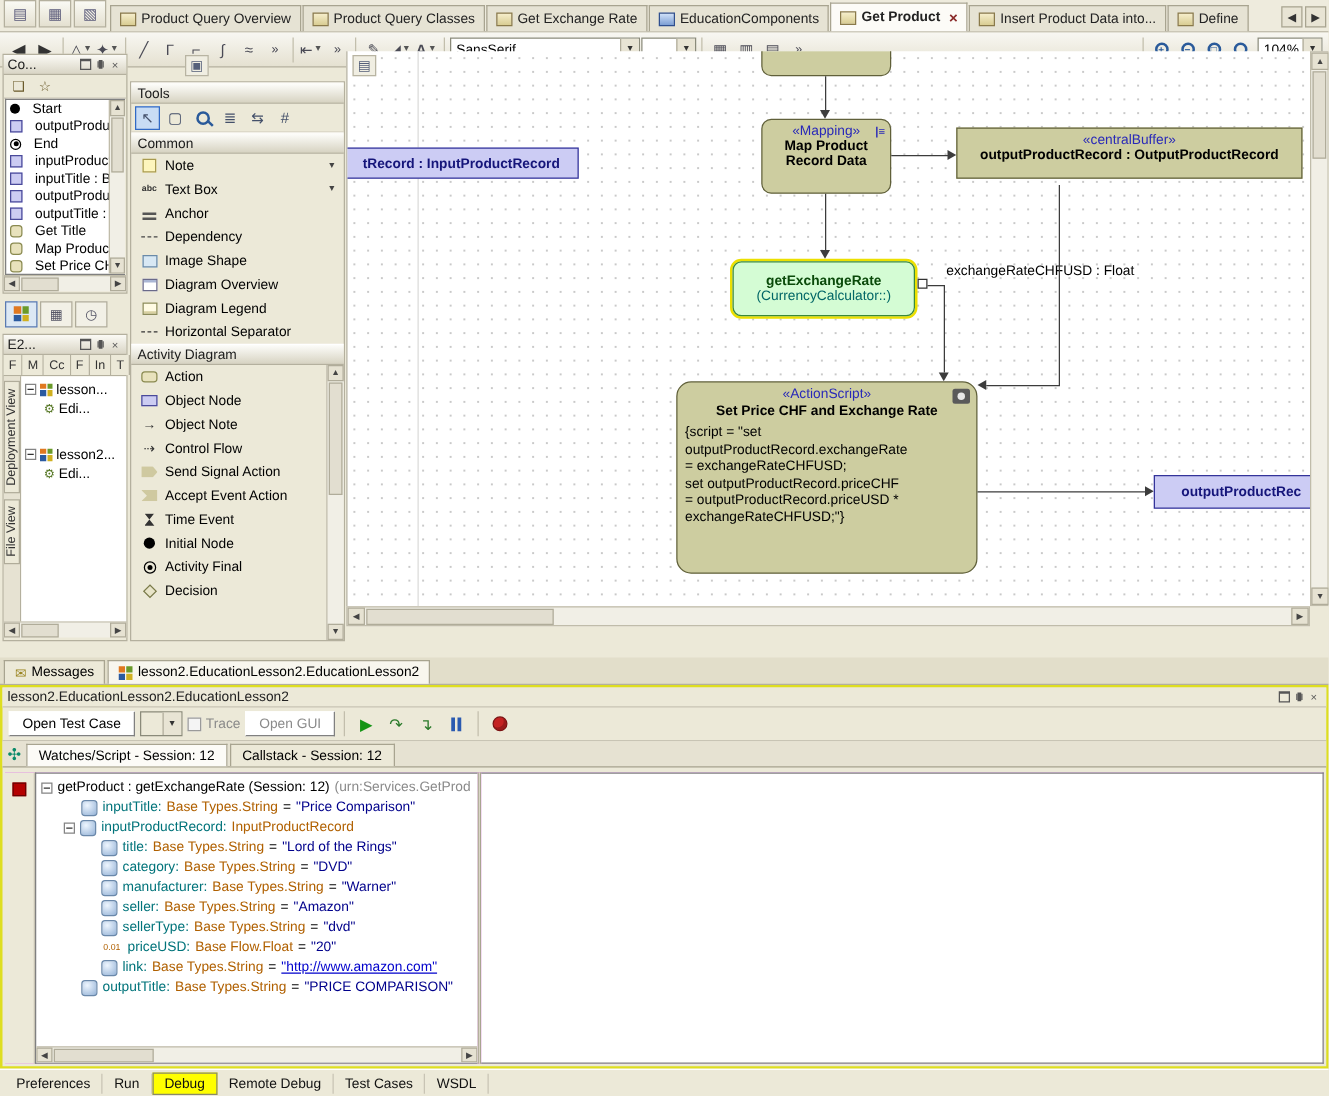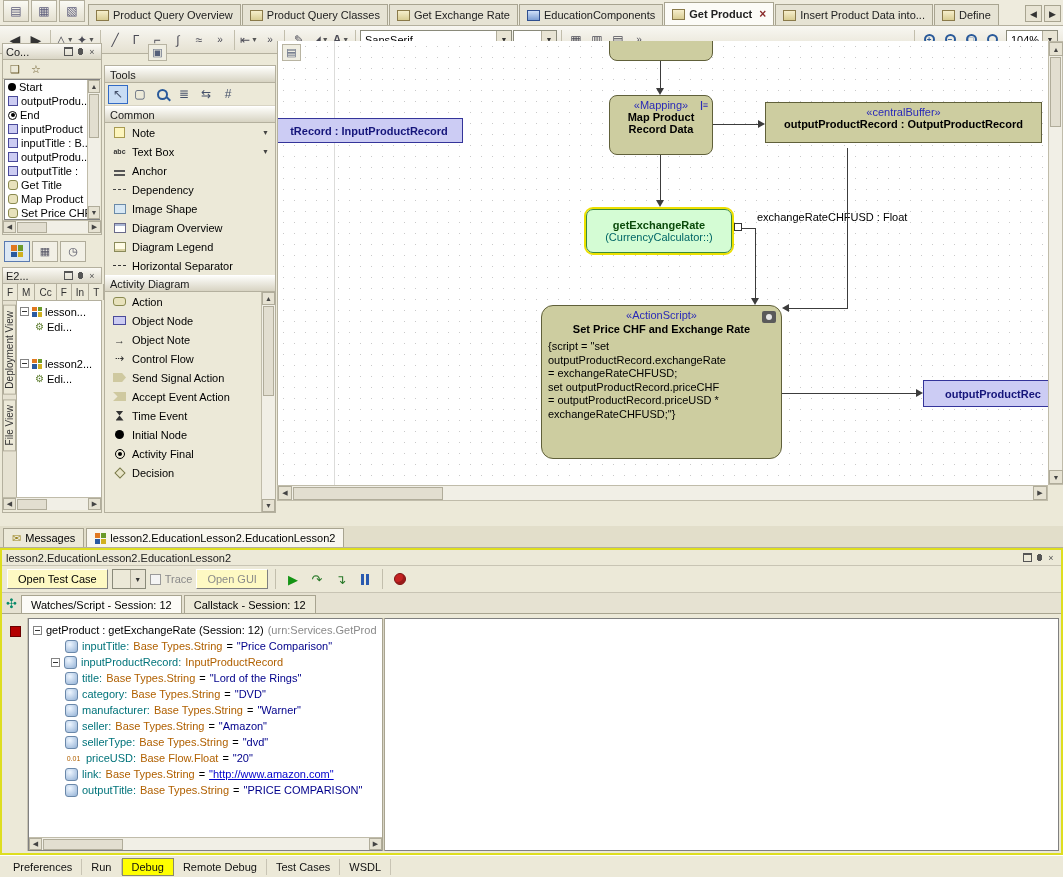--- a/index.html
+++ b/index.html
@@ -36,21 +36,21 @@
 .leftcol{position:absolute;left:0;top:0;width:102px;height:472px}
 .panel{position:absolute;left:2px;width:100px;background:#ece9d8;border:1px solid #b4b09e}
 .phdr{height:16px;background:linear-gradient(#fbfaf5,#d9d5c5);border-bottom:1px solid #b4b09e;display:flex;align-items:center;padding:0 3px;color:#222}
 .phdr .t{flex:1;overflow:hidden;white-space:nowrap}
 .wic{width:12px;height:11px;display:flex;align-items:center;justify-content:center;color:#555;font-size:9px}
 .wic-restore::before{content:"";width:7px;height:6px;border:1px solid #555;border-top:2px solid #555;display:block}
 .wic-pin::before{content:"";width:3px;height:7px;background:#555;display:block;box-shadow:-2px 0 0 -1px #555,2px 0 0 -1px #555}
 .ptools{height:19px;border-bottom:1px solid #c8c4b4;display:flex;align-items:center;gap:3px;padding:0 3px}
 .sbtn{width:18px;height:16px;display:flex;align-items:center;justify-content:center;color:#6a5a2a;font-size:11px}
 .ctree{position:relative;height:141px;background:#fff;border:1px solid #808080;border-right:none;margin:0 1px;overflow:hidden}
-.crow{display:flex;align-items:center;height:14px;padding-left:3px;gap:3px;white-space:nowrap}
+.crow{display:flex;align-items:center;height:14px;padding-left:3px;gap:10px;white-space:nowrap}
 .cicon{width:10px;height:10px;flex:0 0 auto}
 .ci-initial{width:8px;height:8px;background:#000;border-radius:50%}
 .ci-final{width:9px;height:9px;border:1px solid #000;border-radius:50%;position:relative}
 .ci-final::after{content:"";position:absolute;inset:1.5px;background:#000;border-radius:50%}
 .ci-obj{background:#ccccf2;border:1px solid #4a4a9a}
 .ci-action{background:#e8e2bc;border:1px solid #8a8a50;border-radius:3px}
 .vscroll-mini{position:absolute;right:0;top:0;width:13px;height:100%;background:#f1efe6;border-left:1px solid #c0bcaa;display:flex;flex-direction:column}
 .vthumb{height:44px;background:#e2ded0;border:1px solid #b0ac9a;margin:1px}
 .arrbox{height:13px;display:flex;align-items:center;justify-content:center;font-size:7px;color:#444;background:#e6e2d2;border:1px solid #b0ac9a}
 .arrbox.bot{margin-top:auto}
@@ -142,21 +142,21 @@
 .doctabs{position:absolute;left:0;top:526px;width:1063px;height:22px;background:#e2deca;display:flex;align-items:flex-end;padding:0 3px;border-bottom:1px solid #b4b09e}
 .btab{display:flex;align-items:center;gap:4px;height:19px;padding:0 8px;border:1px solid #a8a490;border-bottom:none;background:#ece9d8;margin-right:2px;white-space:nowrap}
 .btab.active{background:#f8f6ee}
 .envicon{color:#9a8420;font-size:11px}
 
 
 .debugger{position:absolute;left:0;top:548px;width:1063px;height:307px;background:#ece9d8;border:2px solid #dede20}
 .dbtitle{height:16px;display:flex;align-items:center;padding:0 4px;background:#ece9d8;border-bottom:1px solid #c8c4b4}
 .dbtitle .t{flex:1;color:#222}
 .dbtools{height:27px;display:flex;align-items:center;gap:4px;padding:0 5px;border-bottom:1px solid #c8c4b4}
-.btn3d{height:20px;padding:0 10px;background:#fef9c3;border:1px solid #808080;border-top-color:#fff;border-left-color:#fff;display:flex;align-items:center;color:#000}
+.btn3d{height:20px;padding:0 10px;background:#ffffff;border:1px solid #808080;border-top-color:#fff;border-left-color:#fff;display:flex;align-items:center;color:#000}
 .btn3d.dis{color:#8a8a8a}
 .chk{width:11px;height:11px;background:#f4f4f4;border:1px solid #9a9a9a}
 .dim{color:#8a8a8a}
 .playic{color:#149414;font-size:13px}
 .stepic{color:#2a7a2a;font-size:13px}
 .pauseic{display:flex;gap:2px}
 .pauseic span{width:3px;height:11px;background:#2a5ab0}
 .stopic{width:12px;height:12px;background:#c42222;border-radius:50%;border:1px solid #7a1212;box-shadow:inset -2px -2px 0 #9a1a1a}
 .dbtabs{height:21px;display:flex;align-items:flex-end;gap:2px;padding:0 4px;border-bottom:1px solid #a8a490;background:#e6e2d2}
 .pinwheel{color:#0a8a6a;font-size:13px;align-self:center;margin-right:2px}
@@ -165,21 +165,21 @@
 .dbcontent{position:absolute;left:2px;right:2px;top:68px;bottom:2px;display:flex;background:#d946ef}
 .gutter{width:24px;background:#ece9d8;border-right:1px solid #c8c4b4;position:relative}
 .bpsq{position:absolute;left:6px;top:8px;width:11px;height:11px;background:#b40000;border:1px solid #6a0000}
 .wpane{width:354px;background:#fff;border:1px solid #808080;border-right:none;position:relative;overflow:hidden;padding-top:3px}
 .wdivider{width:3px;background:#d8d4c4;border-left:1px solid #a8a490;border-right:1px solid #a8a490}
 .rpane{flex:1;background:#fff;border:1px solid #808080;border-left:none}
 .wrow{display:flex;align-items:center;height:16px;white-space:nowrap;gap:4px}
 .lvl0{padding-left:4px}
 .lvl1{padding-left:36px}
 .lvl1.haskid{padding-left:22px}
-.lvl2{padding-left:36px}
+.lvl2{padding-left:52px}
 .wicon{width:13px;height:13px;flex:0 0 auto;border:1px solid #6a88aa;border-radius:3px;background:radial-gradient(circle at 35% 30%,#eef6ff,#94b2d6)}
 .wicon.num{border:none;background:none;border-radius:0;color:#b06000;font-size:7px;display:flex;align-items:center;justify-content:center;width:17px}
 .wname{color:#00737a}
 .wtype{color:#b06000}
 .weq{color:#000}
 .wval{color:#00008b}
 .wval.link{color:#0000cc;text-decoration:underline}
 .wroot{color:#000}
 .wsuffix{color:#8a8a8a}
 .wpane .hscroll-mini{position:absolute;left:0;right:0;bottom:0}

